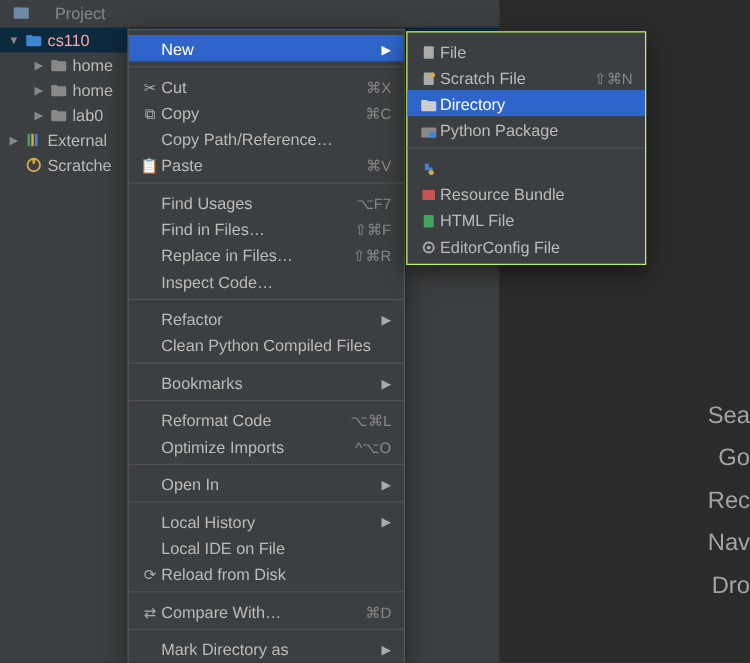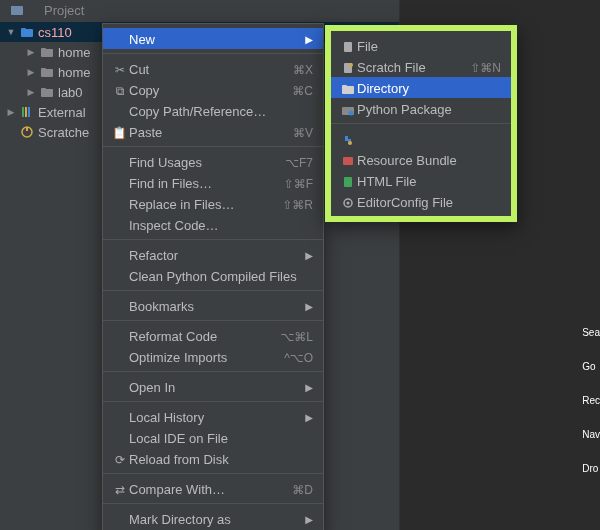--- a/index.html
+++ b/index.html
@@ -66,24 +66,24 @@
     left: 401px;
     top: 0;
     right: 0;
     bottom: 0;
     background: #2b2b2b;
   }
   .right-hints {
     position: absolute;
     right: 0;
     top: 316px;
-    color: #ffffff;
-    font-size: 10px;
+    color: #a3a3a3;
+    font-size: 19px;
     line-height: 34px;
-    text-align: left;
+    text-align: right;
   }
   .right-hints div { height: 34px; }
   .context-menu {
     position: absolute;
     top: 23px;
     left: 102px;
     width: 222px;
     background: #3c3f41;
     border: 1px solid #555;
     box-shadow: 0 6px 18px rgba(0,0,0,0.5);
@@ -129,21 +129,21 @@
     height: 1px;
     background: #515151;
     margin: 4px 0;
   }
   .submenu {
     position: absolute;
     top: 25px;
     left: 325px;
     width: 192px;
     background: #3c3f41;
-    border: 6px solid #bef264;
+    border: 1px solid #bef264;
     box-shadow: 0 6px 18px rgba(0,0,0,0.5);
     padding: 4px 0;
   }
   svg { display: block; }
 </style>
 </head>
 <body>
 
 <div class="sidebar">
   <div class="toolbar-top">

